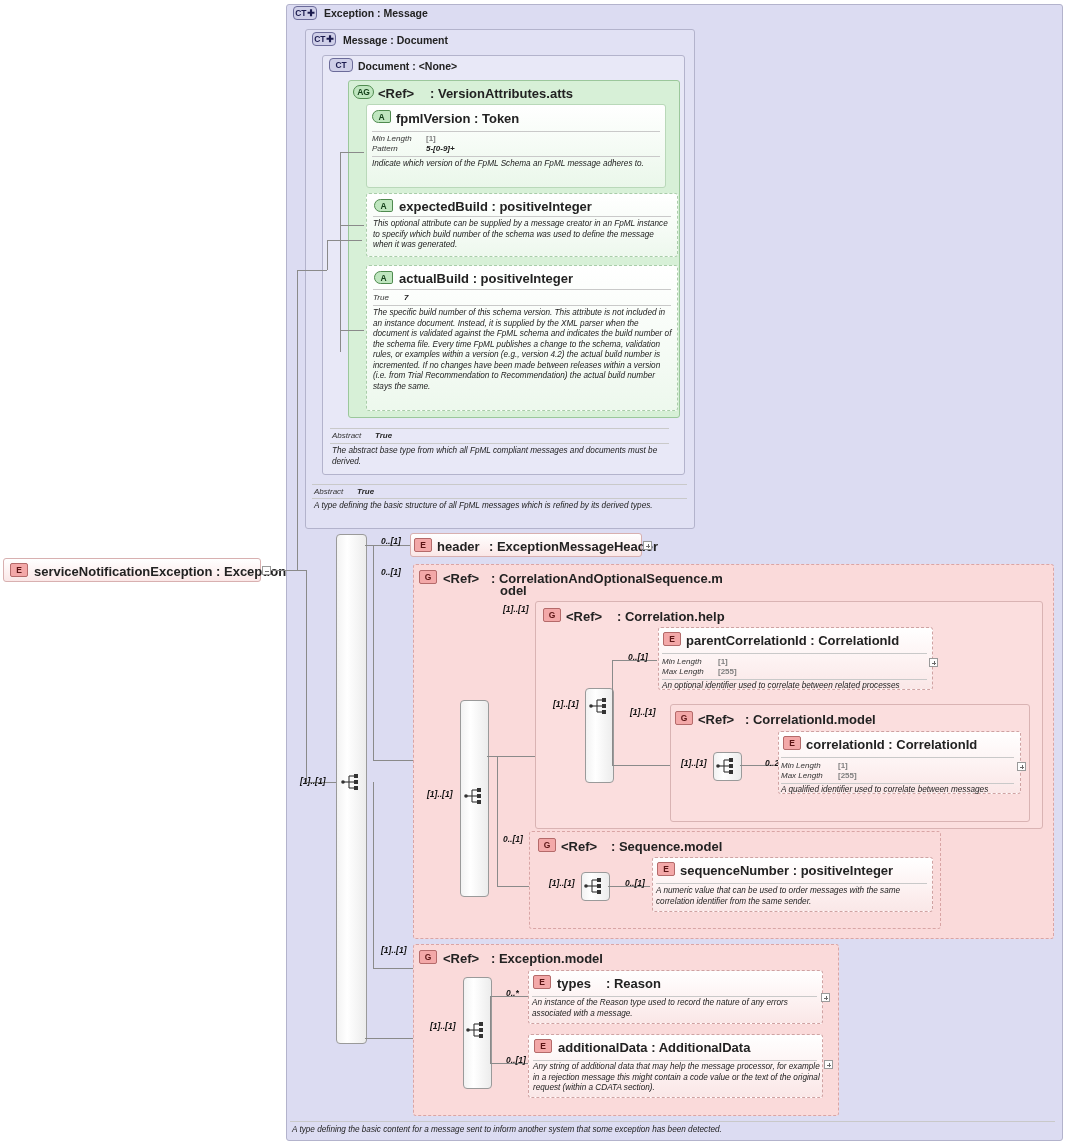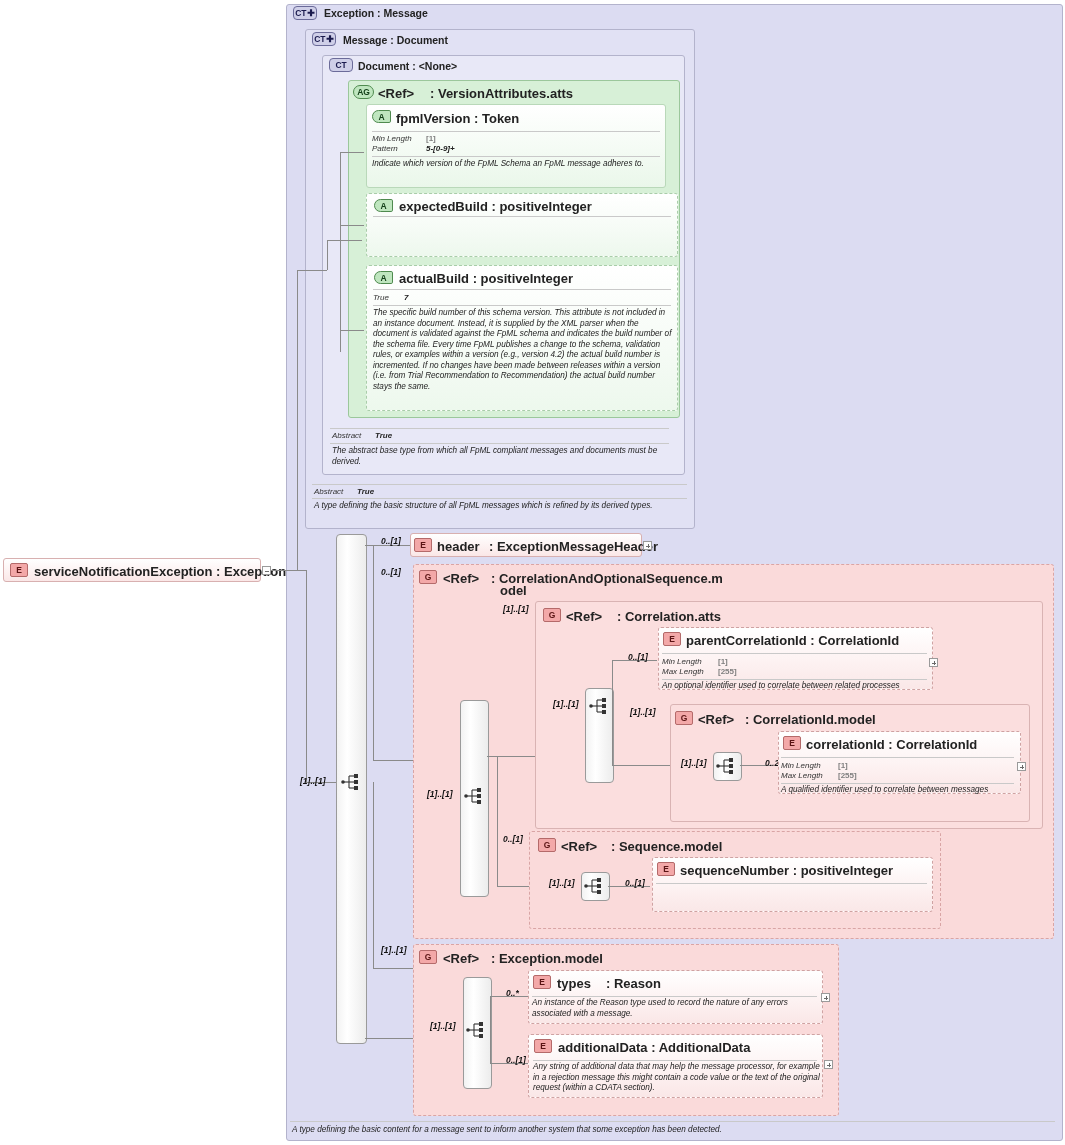--- a/index.html
+++ b/index.html
@@ -224,20 +224,21 @@
   <div class="facet-val dark" style="left:426px;top:144px;">5-[0-9]+</div>
   <div class="rule" style="left:372px;top:156px;width:288px;"></div>
   <div class="doc" style="left:372px;top:159px;width:290px;">Indicate which version of the FpML Schema an FpML message adheres to.</div>
 
   <div class="abs attr-box dashed" style="left:366px;top:193px;width:312px;height:64px;"></div>
   <div class="badge badge-a" style="left:374px;top:199px;">
     <span>A</span>
   </div>
   <div class="hdr" style="left:399px;top:199px;">expectedBuild : positiveInteger</div>
   <div class="rule" style="left:373px;top:216px;width:298px;"></div>
+  <div class="doc" style="left:373px;top:219px;width:300px;">This optional attribute can be supplied by a message creator in an FpML instance to specify which build number of the schema was used to define the message when it was generated.</div>
 
   <div class="abs attr-box dashed" style="left:366px;top:265px;width:312px;height:146px;"></div>
   <div class="badge badge-a" style="left:374px;top:271px;">
     <span>A</span>
   </div>
   <div class="hdr" style="left:399px;top:271px;">actualBuild : positiveInteger</div>
   <div class="rule" style="left:373px;top:289px;width:298px;"></div>
   <div class="facet" style="left:373px;top:293px;">True</div>
   <div class="facet-val dark" style="left:404px;top:293px;">7</div>
   <div class="rule" style="left:373px;top:305px;width:298px;"></div>
@@ -332,21 +333,21 @@
   <div class="ln ln-h" style="left:487px;top:756px;width:48px;"></div>
   <div class="ln ln-v" style="left:497px;top:756px;height:130px;"></div>
   <div class="ln ln-h" style="left:497px;top:886px;width:32px;"></div>
 
   <div class="card" style="left:503px;top:604px;">[1]..[1]</div>
   <div class="abs grp-frame solid" style="left:535px;top:601px;width:508px;height:228px;"></div>
   <div class="badge badge-g" style="left:543px;top:608px;">
     <span>G</span>
   </div>
   <div class="hdr" style="left:566px;top:609px;">&lt;Ref&gt;</div>
-  <div class="hdr" style="left:617px;top:609px;">: Correlation.atts</div>
+  <div class="hdr" style="left:617px;top:609px;">: Correlation.help</div>
 
   <div class="seqbar" style="left:585px;top:688px;width:27px;height:93px;"></div>
   <svg class="seqglyph" style="left:589px;top:697px;" viewBox="0 0 22 18">
     <line x1="2" y1="9" x2="8" y2="9" stroke="#333" stroke-width="1.1"></line>
     <line x1="8" y1="3" x2="8" y2="15" stroke="#333" stroke-width="1.1"></line>
     <line x1="8" y1="3" x2="14" y2="3" stroke="#333" stroke-width="1.1"></line>
     <line x1="8" y1="9" x2="14" y2="9" stroke="#333" stroke-width="1.1"></line>
     <line x1="8" y1="15" x2="14" y2="15" stroke="#333" stroke-width="1.1"></line>
     <circle cx="2" cy="9" r="1.8" fill="#333"></circle>
     <rect x="13" y="1" width="4" height="4" fill="#333"></rect>
@@ -436,20 +437,21 @@
   <div class="card" style="left:549px;top:878px;">[1]..[1]</div>
   <div class="ln ln-h" style="left:608px;top:886px;width:42px;"></div>
 
   <div class="card" style="left:625px;top:878px;">0..[1]</div>
   <div class="abs elem-box dashed" style="left:652px;top:857px;width:281px;height:55px;"></div>
   <div class="badge badge-e" style="left:657px;top:862px;">
     <span>E</span>
   </div>
   <div class="hdr" style="left:680px;top:863px;">sequenceNumber : positiveInteger</div>
   <div class="rule" style="left:656px;top:883px;width:271px;"></div>
+  <div class="doc" style="left:656px;top:886px;width:272px;">A numeric value that can be used to order messages with the same correlation identifier from the same sender.</div>
 
   <div class="card" style="left:381px;top:945px;">[1]..[1]</div>
   <div class="abs grp-frame" style="left:413px;top:944px;width:426px;height:172px;"></div>
   <div class="badge badge-g" style="left:419px;top:950px;">
     <span>G</span>
   </div>
   <div class="hdr" style="left:443px;top:951px;">&lt;Ref&gt;</div>
   <div class="hdr" style="left:491px;top:951px;">: Exception.model</div>
 
   <div class="seqbar" style="left:463px;top:977px;width:27px;height:110px;"></div>

